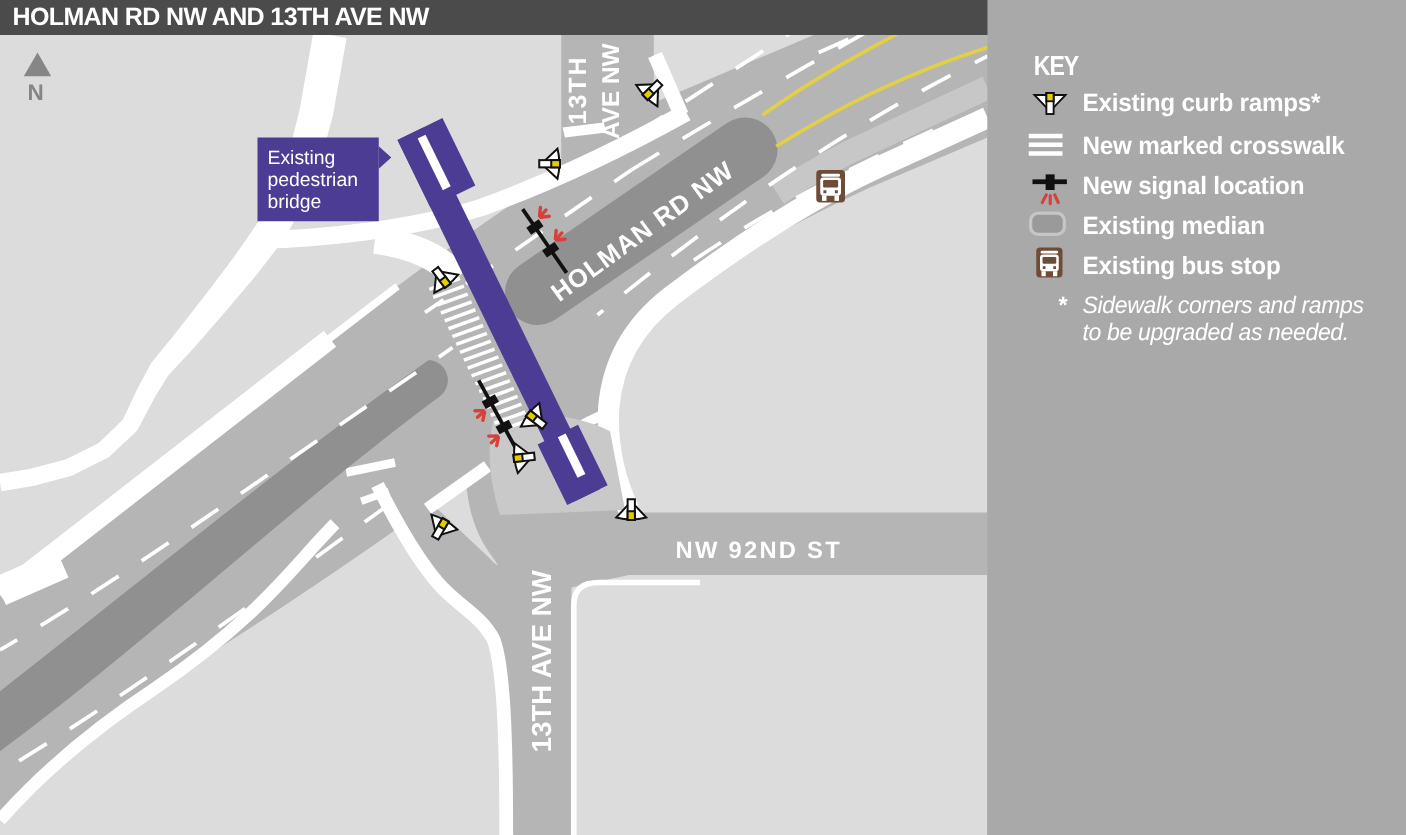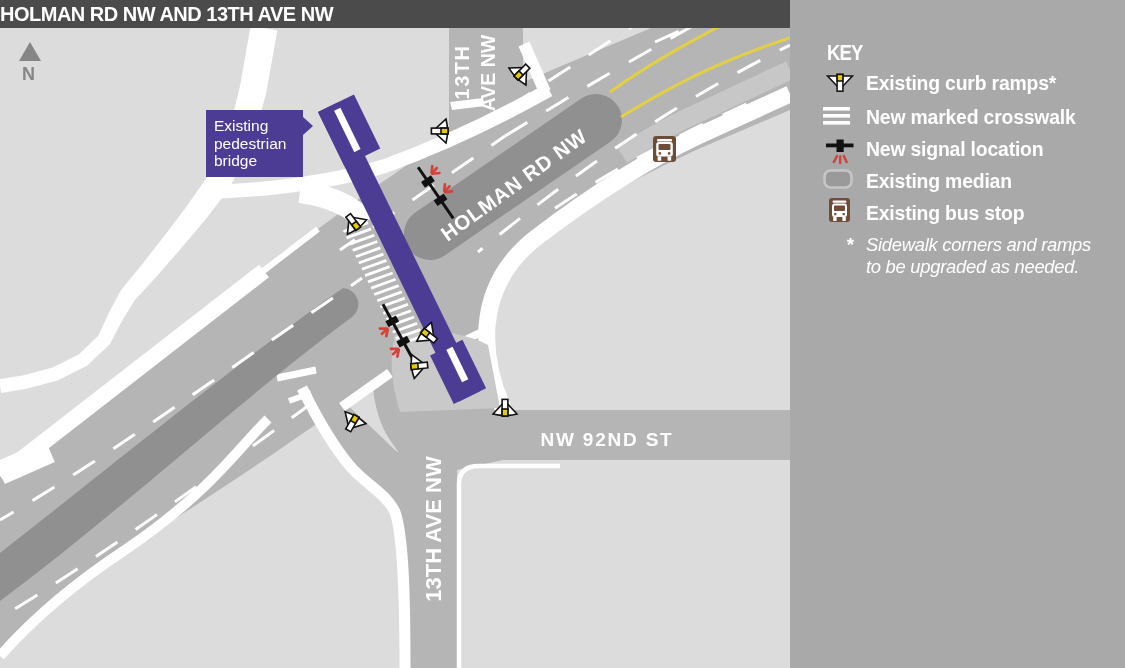--- a/index.html
+++ b/index.html
@@ -1,21 +1,21 @@
 <!DOCTYPE html>
 <html><head>
 <meta charset="utf-8">
 <style>
   html,body{margin:0;padding:0;}
   body{width:1125px;height:668px;position:relative;overflow:hidden;
        font-family:"Liberation Sans",sans-serif;background:#a9a9a9;}
   #map{position:absolute;left:0;top:0;width:790px;height:668px;}
   #hdr{position:absolute;left:0;top:0;width:790px;height:28px;background:#4b4b4b;
        color:#fff;font-weight:bold;font-size:20px;line-height:29px;
-       box-sizing:border-box;letter-spacing:-0.5px;z-index:5;}
+       padding-left:10px;box-sizing:border-box;letter-spacing:-0.5px;z-index:5;}
   #side{position:absolute;left:790px;top:0;width:335px;height:668px;background:#a9a9a9;color:#fff;}
   .key{position:absolute;left:37px;top:40px;font-weight:bold;font-size:22px;letter-spacing:-1px;transform:scaleX(0.84);transform-origin:left;}
   .row{position:absolute;left:76px;font-weight:bold;font-size:20px;letter-spacing:-0.2px;transform:scaleX(0.97);transform-origin:left;}
   .note{position:absolute;left:76px;font-style:italic;font-size:19px;line-height:21.5px;letter-spacing:-0.3px;transform:scaleX(0.97);transform-origin:left;}
   .star{position:absolute;left:56px;top:234px;font-weight:bold;font-style:italic;font-size:19px;}
   .licon{position:absolute;left:30px;}
 </style>
 </head>
 <body>
 <svg id="map" viewBox="0 0 790 668" xmlns="http://www.w3.org/2000/svg">

